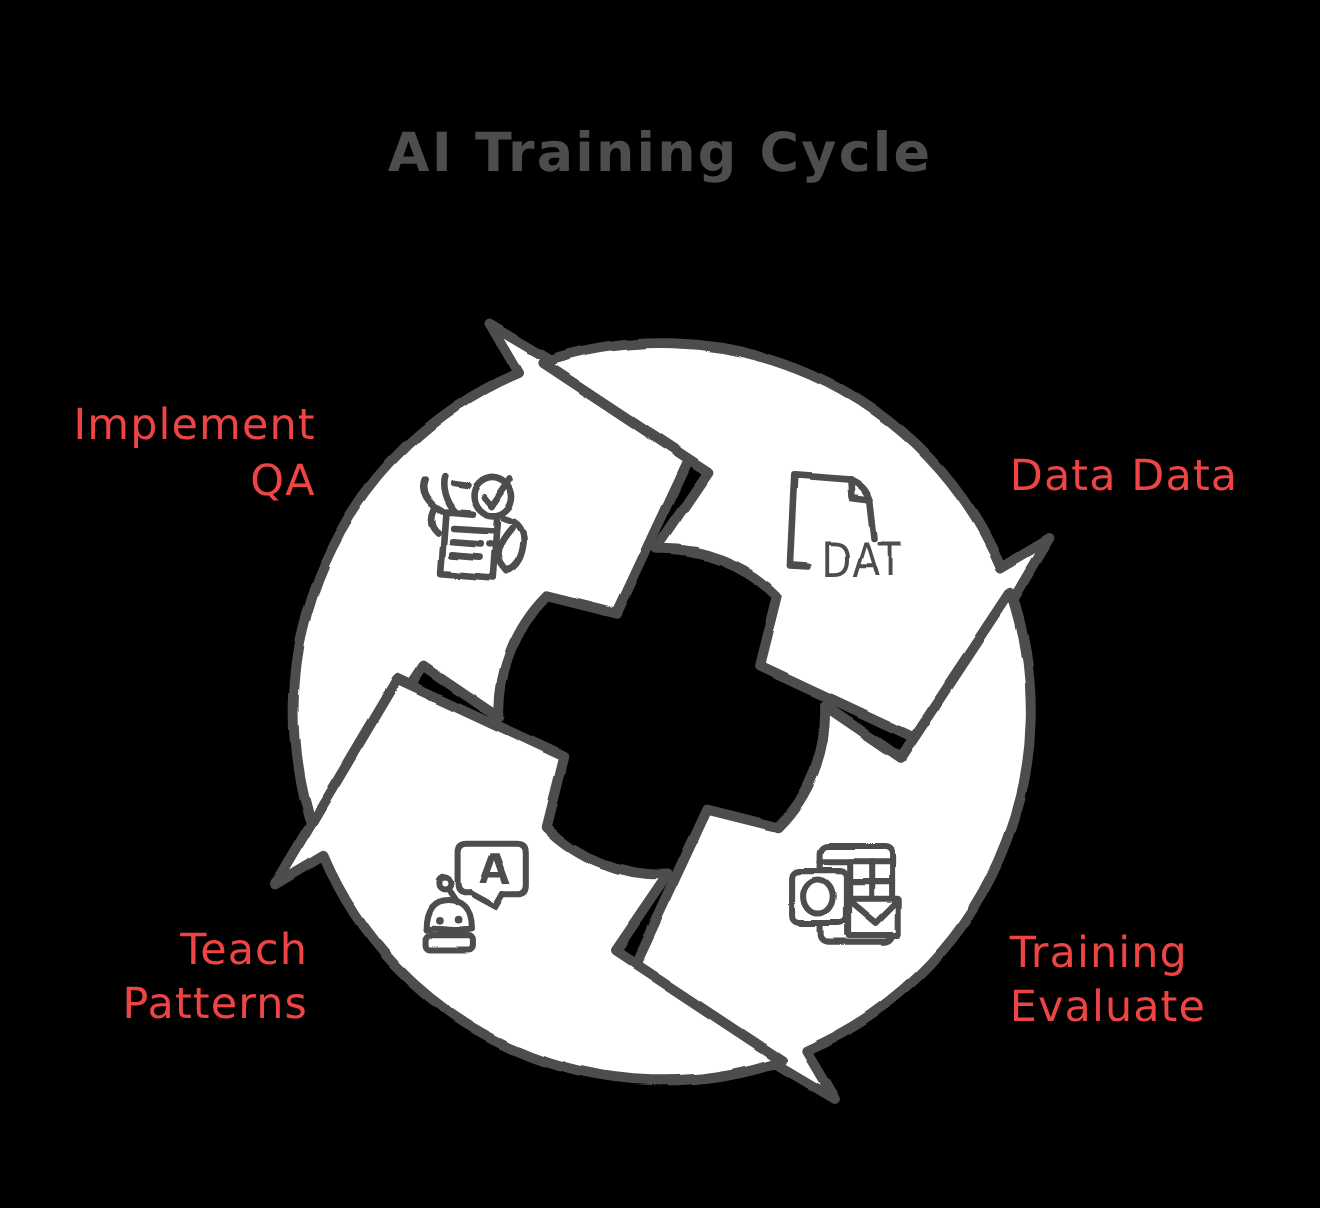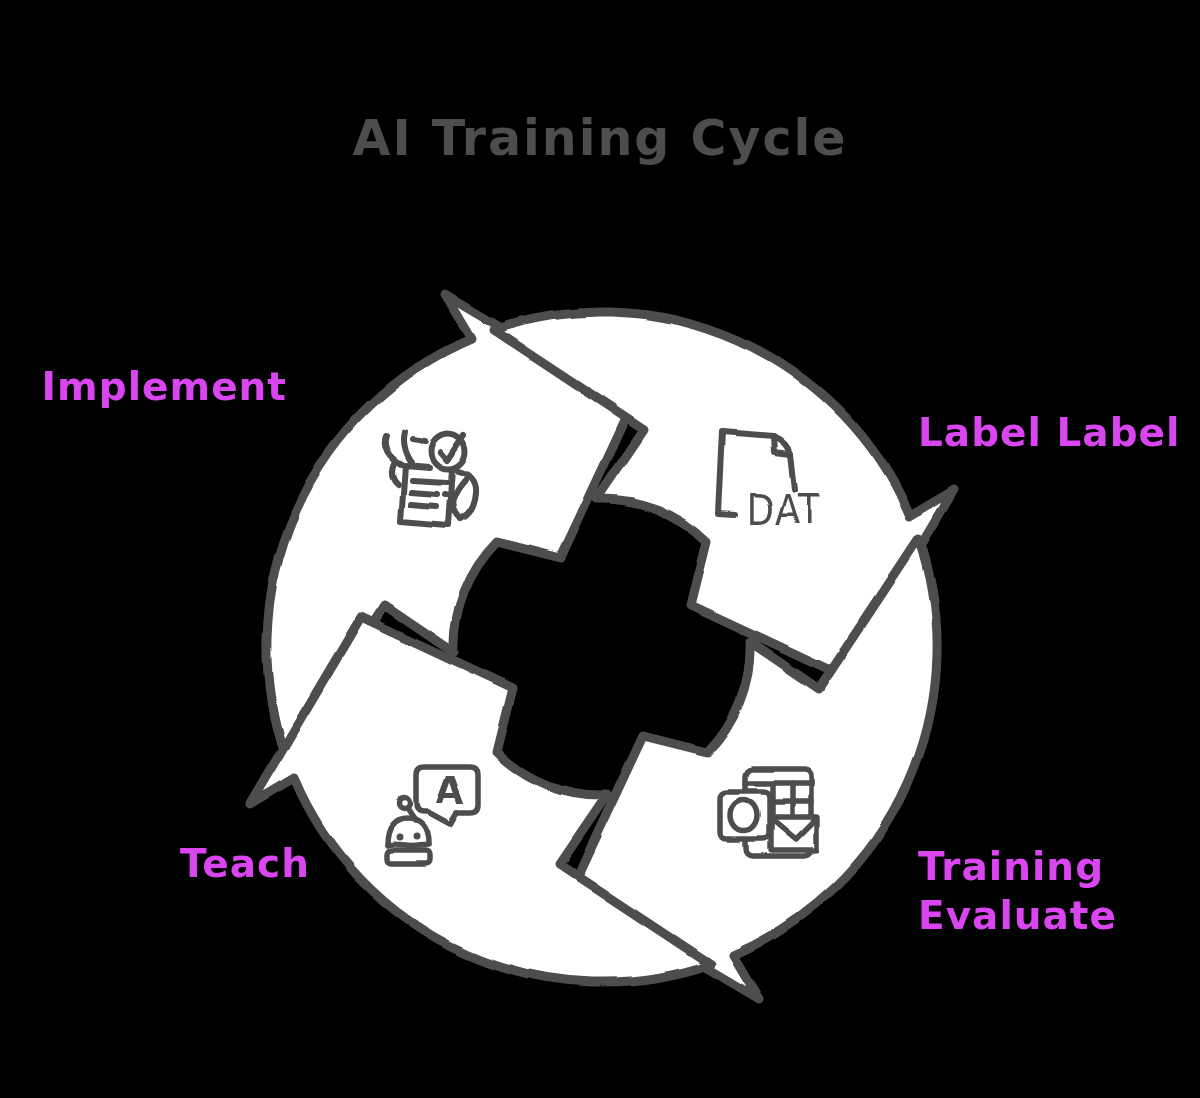--- a/index.html
+++ b/index.html
@@ -12,26 +12,26 @@
     color:#4d4d4d;
   }
   .title{
     position:absolute;top:110px;left:0;right:0;
     text-align:center;
     font-size:49px;font-weight:bold;letter-spacing:2px;
     color:#4d4d4d;
   }
   .step-label{
     position:absolute;
-    font-size:39px;font-weight:bold;letter-spacing:1px;
-    color:#d946ef;line-height:51px;white-space:nowrap;
+    font-size:39px;font-weight:normal;letter-spacing:1px;
+    color:#ef4444;line-height:51px;white-space:nowrap;
   }
   .step-label.tl{right:913px;top:361px;text-align:right;}
   .step-label.tr{left:918px;top:407px;text-align:left;}
-  .step-label.bl{right:890px;top:839px;text-align:right;line-height:49px;}
+  .step-label.bl{right:920px;top:839px;text-align:right;line-height:49px;}
   .step-label.br{left:918px;top:842px;text-align:left;line-height:49px;}
   svg{position:absolute;top:0;left:0;}
   .arrow{fill:#ffffff;stroke:#4d4d4d;stroke-width:9;stroke-linejoin:round;}
   .ic{fill:none;stroke:#4d4d4d;stroke-width:6;stroke-linecap:round;stroke-linejoin:round;}
   .ic-thin{fill:none;stroke:#4d4d4d;stroke-width:5.5;stroke-linecap:round;stroke-linejoin:round;}
   .ic-fill{fill:#ffffff;stroke:#4d4d4d;stroke-width:5.5;stroke-linecap:round;stroke-linejoin:round;}
   .ic-dot{fill:#4d4d4d;stroke:none;}
   .ic-text{fill:#4d4d4d;font-family:"DejaVu Sans",sans-serif;}
 </style>
 </head>
@@ -104,28 +104,30 @@
         <rect class="ic-fill" x="57" y="53" width="46" height="33" rx="1"></rect>
         <path class="ic-thin" d="M58,55 L82,75 L102,55"></path>
       </g>
     </g>
   </svg>
 
   <div class="title">AI Training Cycle</div>
 
   <div class="step-label tl">
     <div>Implement</div>
+    <div>QA</div>
   </div>
 
   <div class="step-label tr">
-    <div>Label Label</div>
+    <div>Data Data</div>
   </div>
 
   <div class="step-label br">
     <div>Training</div>
     <div>Evaluate</div>
   </div>
 
   <div class="step-label bl">
     <div>Teach</div>
+    <div>Patterns</div>
   </div>
 
 </div>
 
 </body></html>

